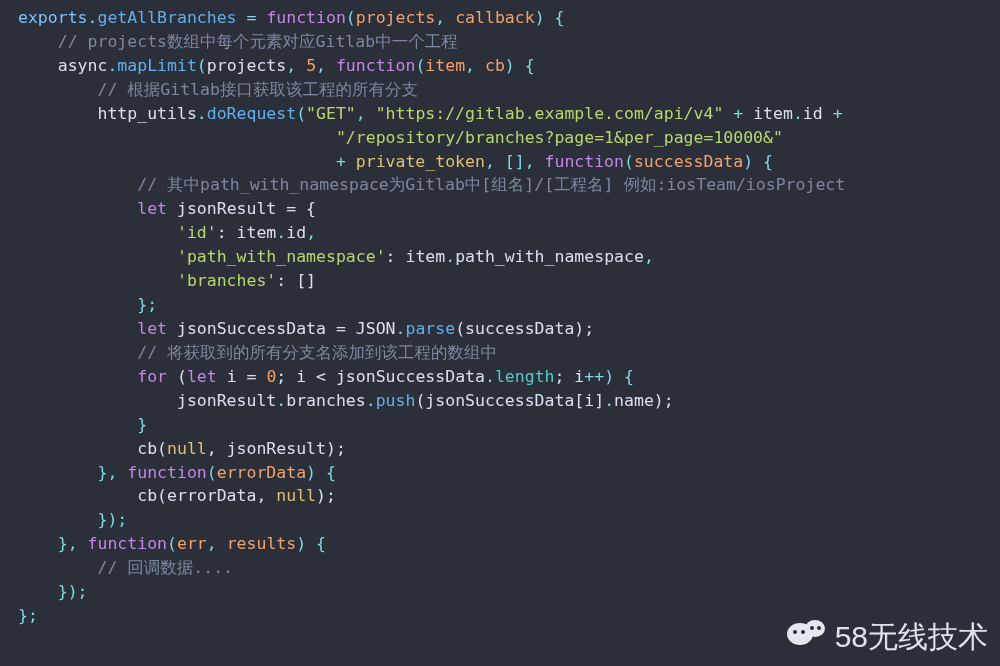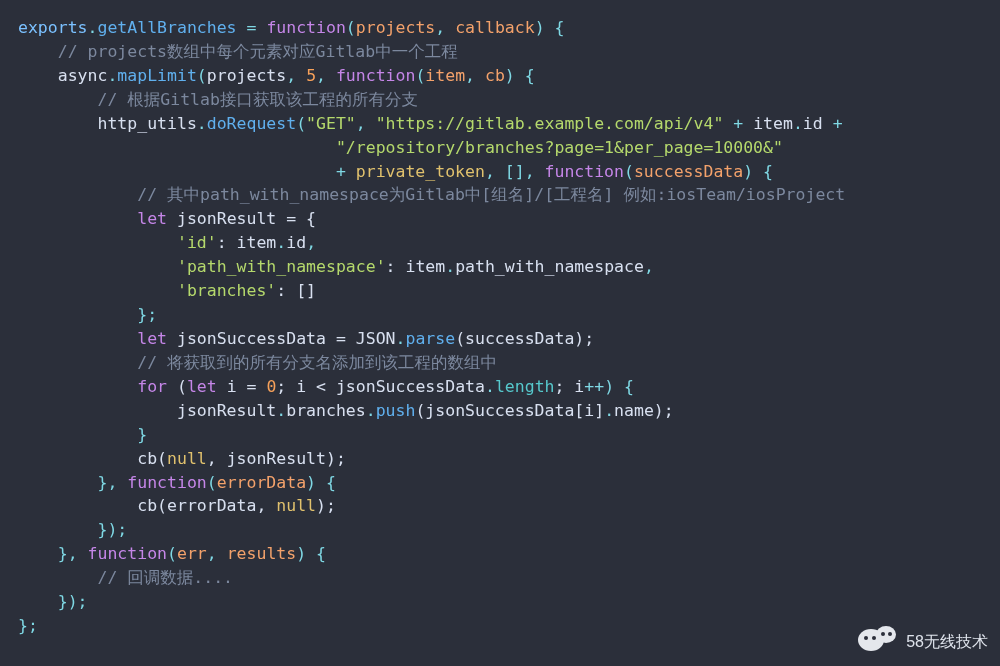--- a/index.html
+++ b/index.html
@@ -8,21 +8,21 @@
     width: 1000px;
     height: 666px;
     background: #2b2f3a;
     font-family: Menlo, Consolas, "DejaVu Sans Mono", "Courier New", monospace;
     font-size: 16.5px;
     line-height: 1.45;
     overflow: hidden;
   }
   pre.code {
     margin: 0;
-    padding: 16px 18px 10px 18px;
+    padding: 6px 18px 10px 18px;
     white-space: pre;
     color: #d8e0f0;
   }
   .tok-builtin   { color: #7bc1ff; }   
   .tok-method    { color: #60b0ee; }   
   .tok-op        { color: #7fd8e4; }   
   .tok-kw        { color: #c586e8; }   
   .tok-param     { color: #f4a26b; }   
   .tok-comment   { color: #7c889e; }   
   .tok-str       { color: #b5d96c; }   
@@ -32,21 +32,21 @@
   .tok-const     { color: #e0c16d; }   
   .tok-len       { color: #56c8cc; }   
   .watermark {
     position: absolute;
     right: 12px;
     bottom: 8px;
     display: flex;
     align-items: center;
     color: #e8edf5;
     font-family: "PingFang SC", "Microsoft YaHei", sans-serif;
-    font-size: 16px;
+    font-size: 30px;
     opacity: 0.95;
     gap: 10px;
   }
   .wm-icon {
     width: 38px;
     height: 32px;
     position: relative;
   }
   .wm-bubble {
     position: absolute;

